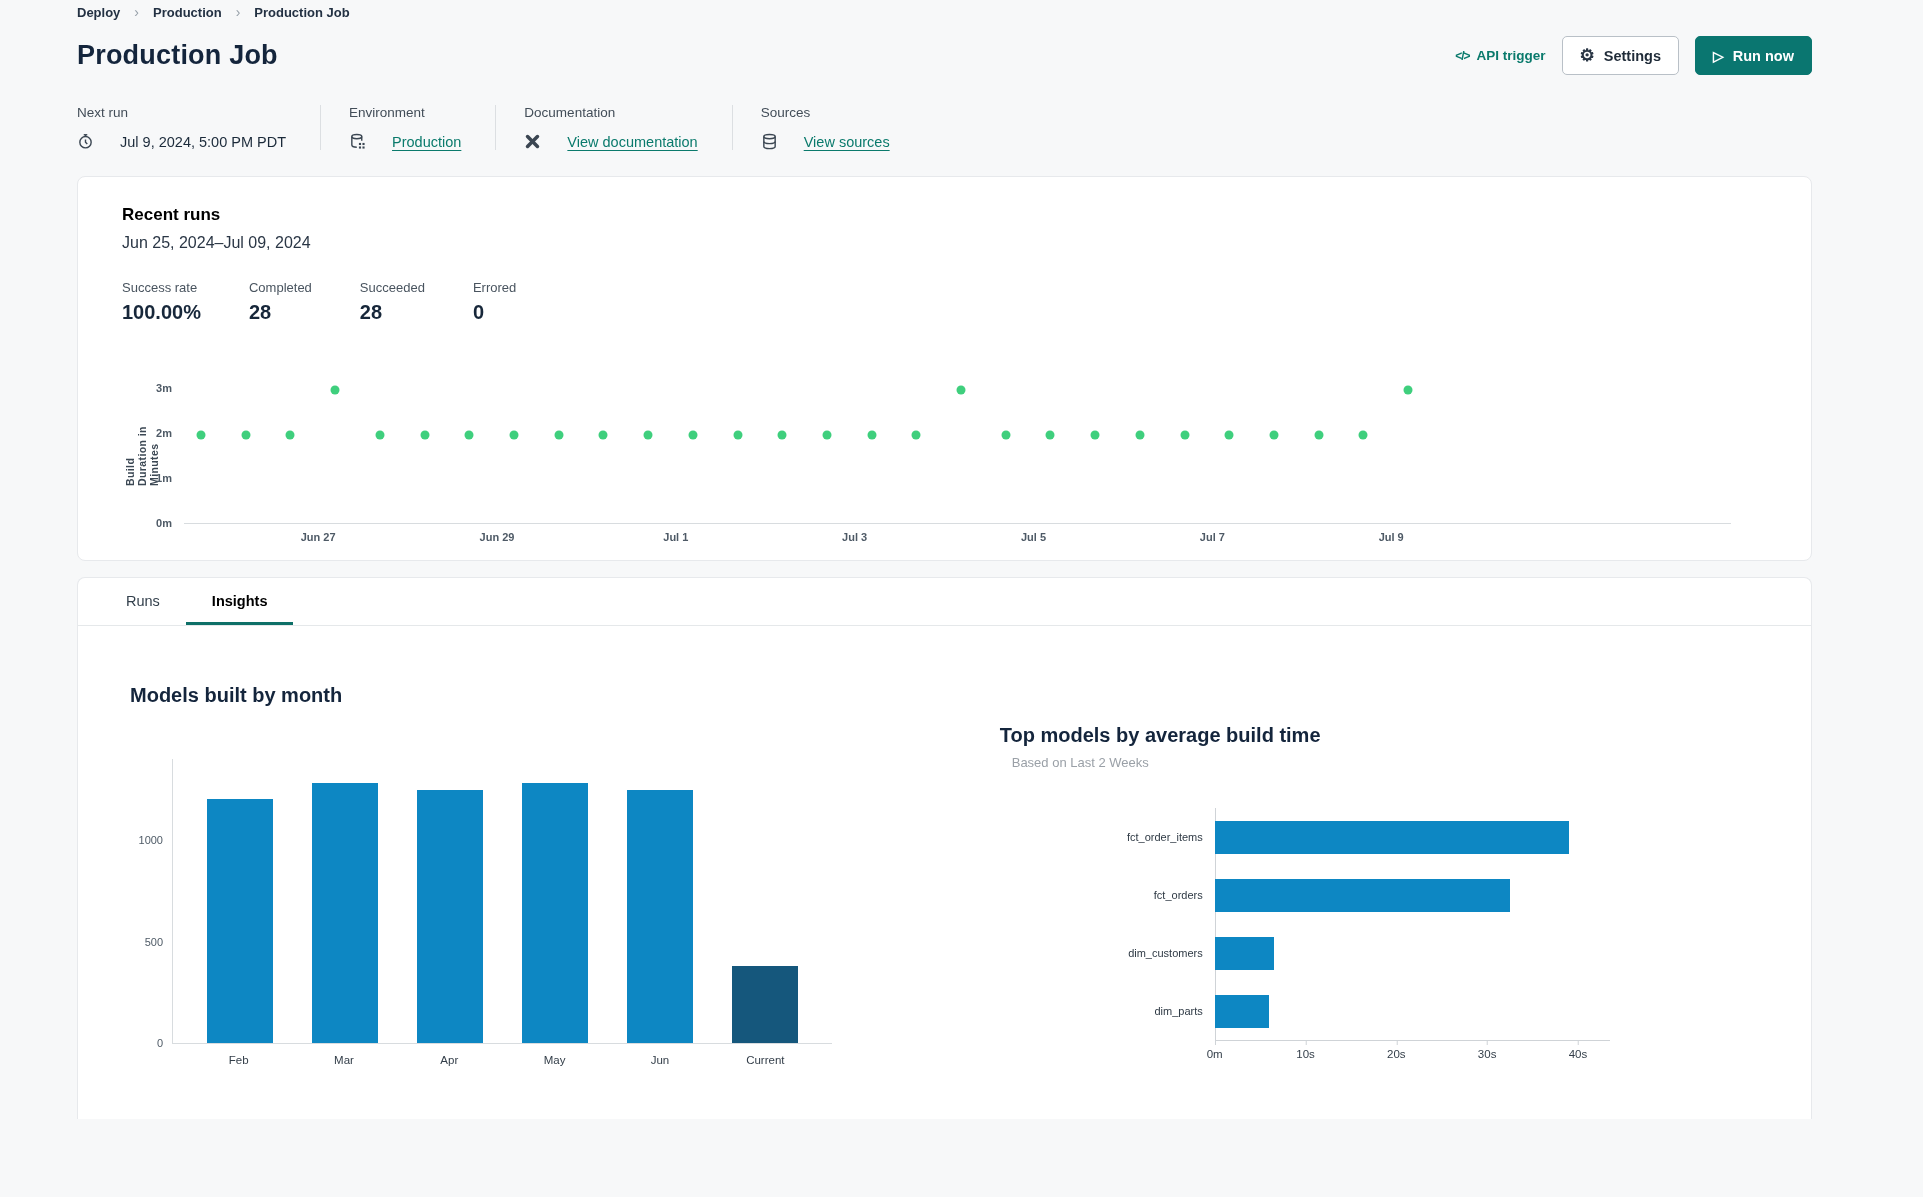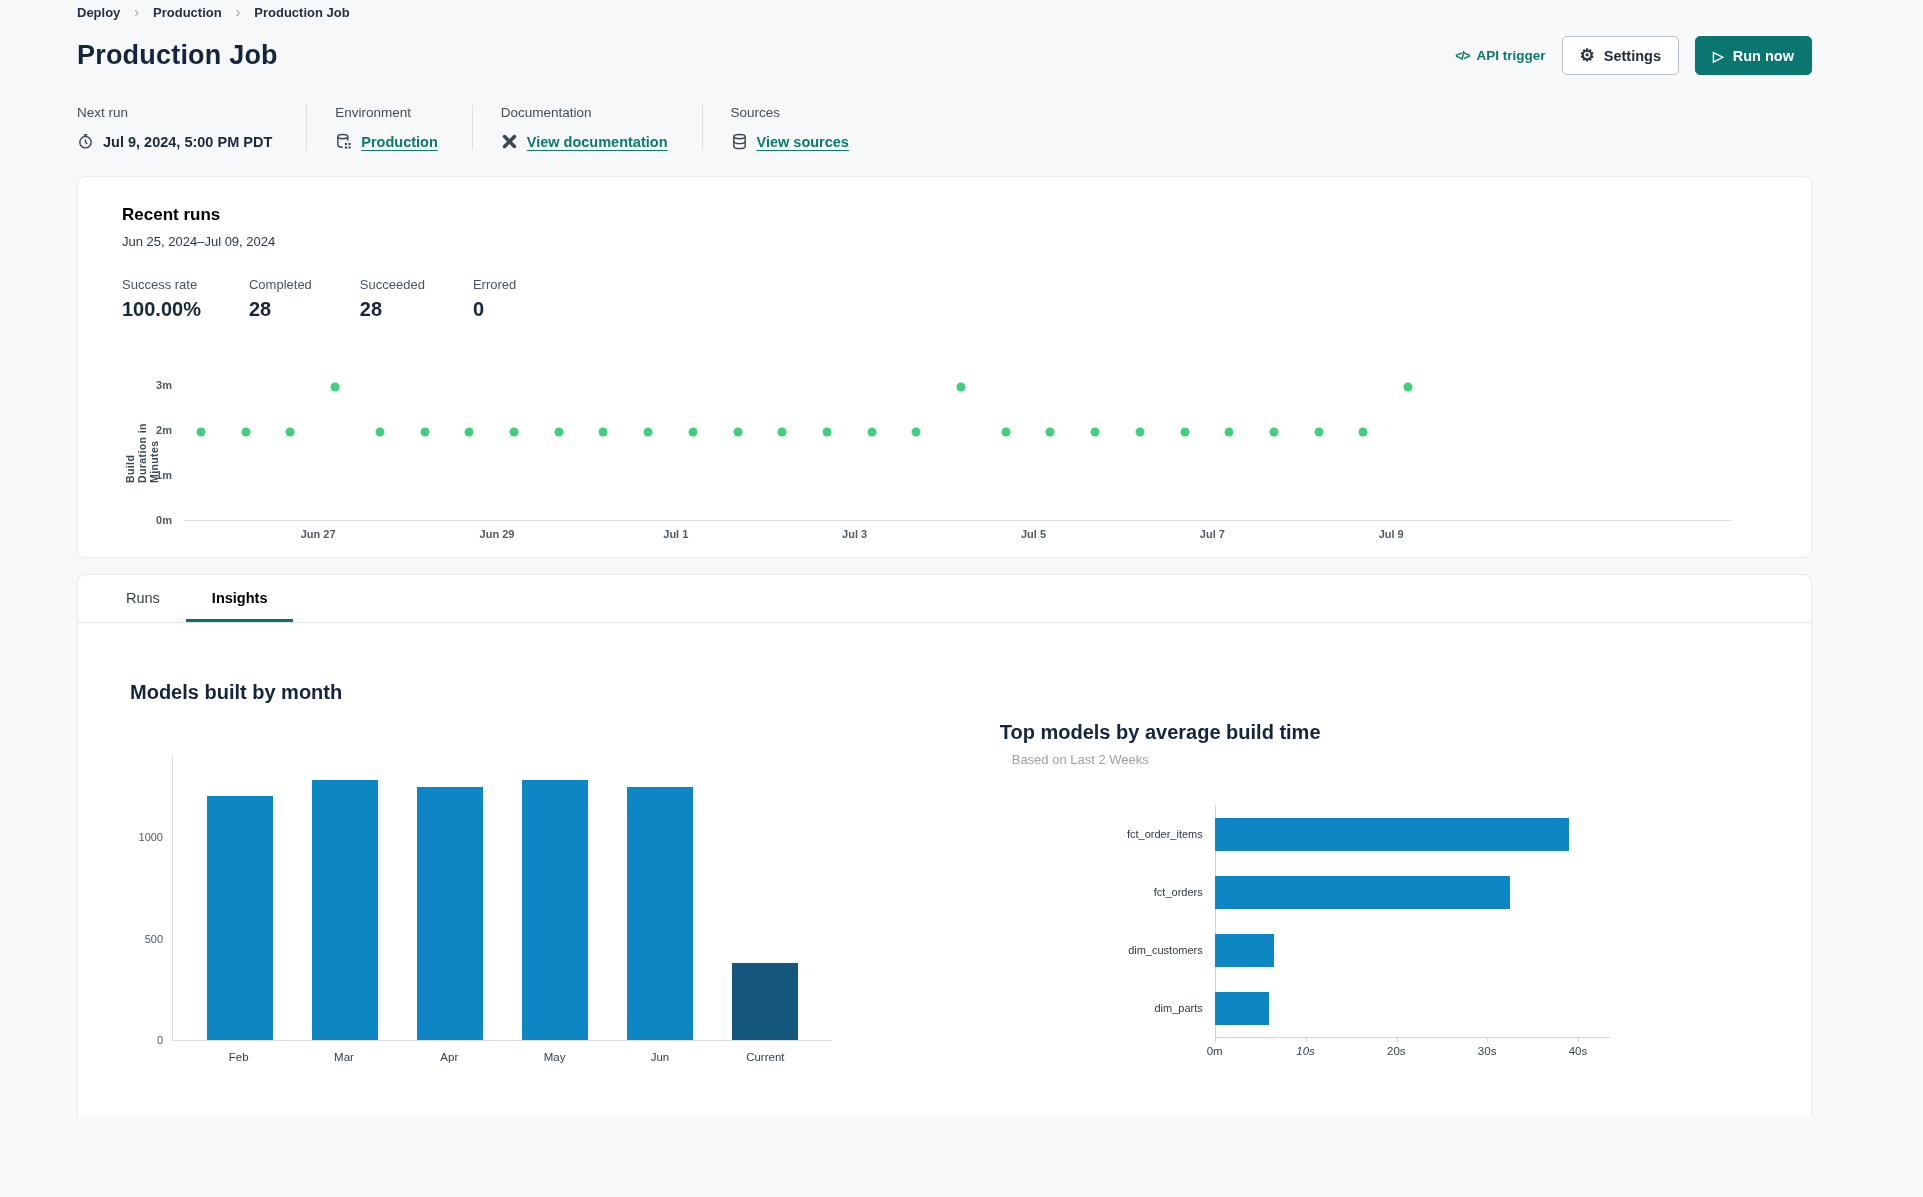--- a/index.html
+++ b/index.html
@@ -26,29 +26,29 @@
   .btn-secondary { background:#ffffff; border:1px solid #b9c0c7; color:#1f2b38; }
   .btn-secondary .gear { font-size:17px; line-height:1; color:#2a3645; }
   .btn-primary { background:#0a7670; border:1px solid #0a7670; color:#ffffff; }
   .btn-primary .play { font-size:14px; }
 
   
   .meta-row { display:flex; margin-top:30px; }
   .meta-col { padding-right:34px; }
   .meta-col + .meta-col { border-left:1px solid #dcdfe2; padding-left:28px; }
   .meta-label { font-size:13.5px; color:#424d58; }
-  .meta-value { display:flex; align-items:center; gap:9px; margin-top:13px; font-size:14.5px; color:#1b2a3a; font-weight:700; }
+  .meta-value { display:flex; align-items:center; gap:26px; margin-top:13px; font-size:14.5px; color:#1b2a3a; font-weight:400; }
   .meta-value .icon { display:inline-flex; color:#3b4652; }
   .meta-link { color:#0a7a6c; text-decoration:underline; text-underline-offset:3px; cursor:pointer; }
 
   
   .card { background:#ffffff; border:1px solid #e7e9ec; border-radius:8px; }
   .recent-runs-card { margin-top:26px; padding:28px 44px 36px 44px; }
   .recent-title { font-size:17px; font-weight:700; color:#000000; }
-  .recent-range { margin-top:9px; font-size:13px; color:#2a3645; }
+  .recent-range { margin-top:9px; font-size:16px; color:#2a3645; }
   .stats-row { display:flex; gap:48px; margin-top:28px; }
   .stat-label { font-size:13px; color:#49545f; }
   .stat-value { margin-top:6px; font-size:20px; font-weight:700; color:#17273a; }
 
   
   .scatter-wrap { position:relative; margin-top:48px; margin-left:62px; margin-right:36px; }
   .scatter-ylabel {
     position:absolute; left:-60px; top:50%;
     transform:translateY(-50%) rotate(180deg);
     writing-mode:vertical-rl;
@@ -322,21 +322,21 @@
               </div>
               <div class="tm-row">
                 <div class="tm-label">dim_parts</div>
                 <div class="tm-track">
                   <div class="tm-bar" style="width: 13.7931%; background: rgb(13, 135, 195);"></div>
                 </div>
               </div>
             </div>
           <div class="tm-axis">
               <div class="tm-xtick" style="left: 0%;">0m</div>
-              <div class="tm-xtick" style="left: 22.9885%; font-style: italic;">10s</div>
+              <div class="tm-xtick" style="left: 22.9885%;">10s</div>
               <div class="tm-xtick" style="left: 45.977%;">20s</div>
               <div class="tm-xtick" style="left: 68.9655%;">30s</div>
               <div class="tm-xtick" style="left: 91.954%;">40s</div>
             </div>
         </div>
       </div>
     </div>
   </div>
 
 </div>

